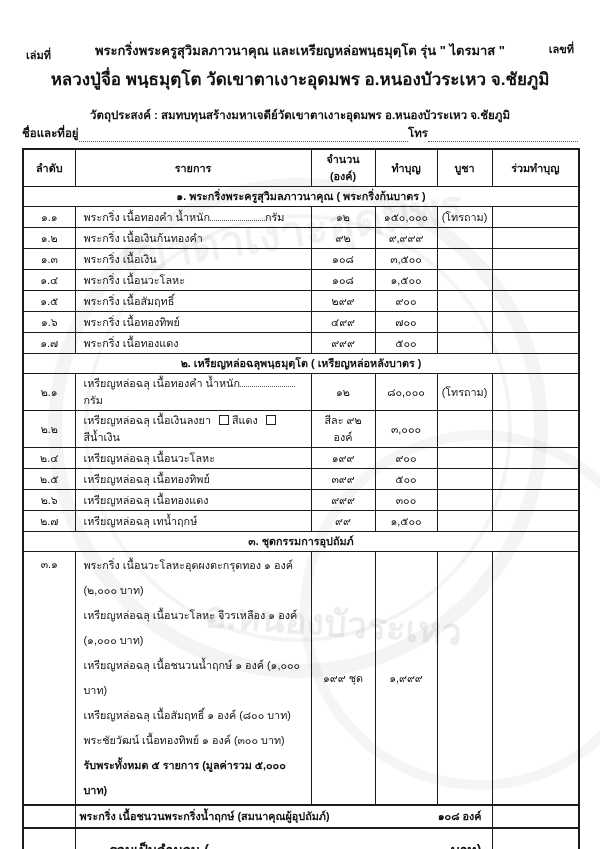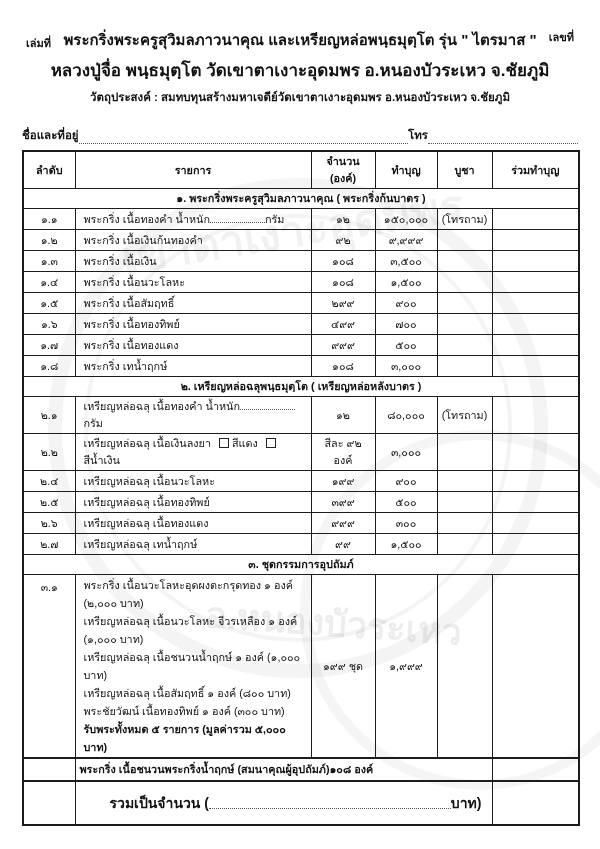--- a/index.html
+++ b/index.html
@@ -21,46 +21,46 @@
   .wm-text1 { left:120px; top:196px; font-size:44px; font-weight:bold; color:rgba(60,60,60,.07); transform:rotate(-9deg); white-space:nowrap; }
   .wm-text2 { left:205px; top:595px; font-size:36px; font-weight:bold; color:rgba(60,60,60,.09); transform:rotate(4deg); white-space:nowrap; }
 
   .content { position:relative; z-index:2; padding:24px 22px 0 22px; }
 
   
   .hdr { position:relative; text-align:center; }
   .corner { position:absolute; font-size:11px; font-weight:bold; }
   .corner.left { left:4px; top:6px; }
   .corner.right { right:4px; top:0px; }
-  .t1 { font-size:15px; font-weight:bold; margin-top:4px; }
+  .t1 { font-size:13px; font-weight:bold; margin-top:16px; }
   .t2 { font-size:17px; font-weight:bold; margin-top:4px; }
-  .t3 { font-size:11.5px; font-weight:bold; margin-top:5px; }
-
-  .fill-line { display:flex; align-items:flex-end; margin-top:20px; font-size:11.5px; font-weight:bold; }
+  .t3 { font-size:11.5px; font-weight:bold; margin-top:14px; }
+
+  .fill-line { display:flex; align-items:flex-end; margin-top:0; font-size:11.5px; font-weight:bold; }
   .dots { display:inline-block; border-bottom:1.5px dotted #555; height:12px; }
   .grow { flex:1 1 auto; }
   .w55 { width:55px; } .w150 { width:150px; }
 
   
   table { border-collapse:collapse; width:556px; margin-top:6px; table-layout:fixed; }
   col.c1{width:52px;} col.c2{width:236px;} col.c3{width:64px;} col.c4{width:62px;} col.c5{width:55px;} col.c6{width:87px;}
   td,th { border:1px solid #1c1c1c; font-size:10.8px; padding:1px 4px; vertical-align:middle; overflow:hidden; }
   table { border:2px solid #1c1c1c; }
   th { font-weight:bold; text-align:center; height:21px; }
   tr.sec td { font-weight:bold; text-align:center; height:19px; border-top:1.5px solid #1c1c1c; border-bottom:1.5px solid #1c1c1c; }
   tr.item td { height:21px; }
   td.num { text-align:center; }
   td.item-cell { text-align:left; padding-left:8px; }
   td.qty, td.merit, td.bucha { text-align:center; }
   tr.bigrow td { vertical-align:middle; }
-  tr.bigrow .line { line-height:18px; }
+  tr.bigrow .line { line-height:25px; }
   tr.bigrow .line.bold { font-weight:bold; }
   tr.bonus td { height:23px; border-top:2px solid #1c1c1c; }
   tr.bonus.second td { border-top:1px solid #1c1c1c; }
-  tr.bonus .bflex { display:flex; justify-content:flex-start; align-items:center; font-weight:bold; }
+  tr.bonus .bflex { display:flex; justify-content:space-between; align-items:center; font-weight:bold; }
   tr.bonus .bqty { margin-right:6px; }
   tr.total td { height:44px; border-top:2px solid #1c1c1c; }
   .total-inner { display:flex; align-items:center; font-weight:bold; font-size:14px; padding:0 6px 0 30px; }
   .cb { display:inline-block; width:10px; height:10px; border:1.2px solid #222; vertical-align:-1px; margin:0 3px 0 8px; background:#fff; }
 </style>
 </head>
 <body>
 
 <div class="page">
 
@@ -167,28 +167,20 @@
 
       <tr class="item">
         <td class="num">๑.๗</td>
         <td class="item-cell">พระกริ่ง เนื้อทองแดง</td>
         <td class="qty">๙๙๙</td>
         <td class="merit">๕๐๐</td>
         <td class="bucha"></td>
         <td></td>
       </tr>
 
-      <tr class="item">
-        <td class="num">๑.๘</td>
-        <td class="item-cell">พระกริ่ง เทน้ำฤกษ์</td>
-        <td class="qty">๑๐๘</td>
-        <td class="merit">๓,๐๐๐</td>
-        <td class="bucha"></td>
-        <td></td>
-      </tr>
 
       <tr class="sec">
         <td colspan="6">๒. เหรียญหล่อฉลุพนฺธมุตฺโต ( เหรียญหล่อหลังบาตร )</td>
       </tr>
 
       <tr class="item">
         <td class="num">๒.๑</td>
         <td class="item-cell"><span>เหรียญหล่อฉลุ เนื้อทองคำ น้ำหนัก</span><span class="dots w55"></span><span>กรัม</span></td>
         <td class="qty">๑๒</td>
         <td class="merit">๘๐,๐๐๐</td>

